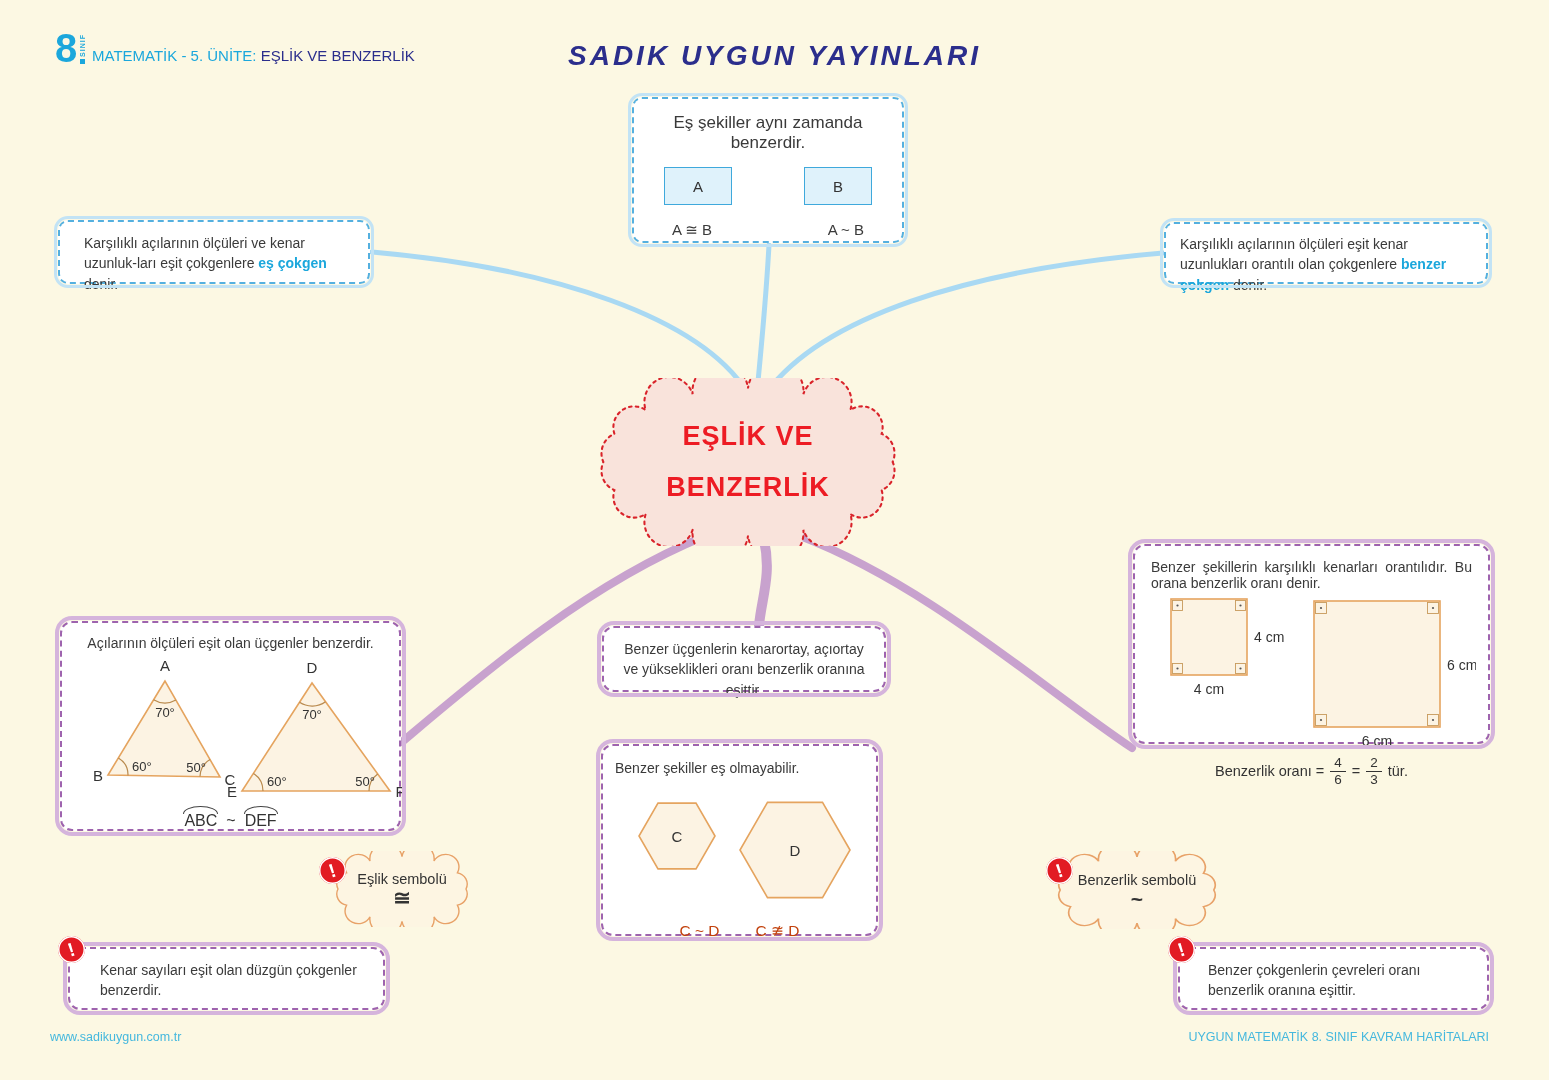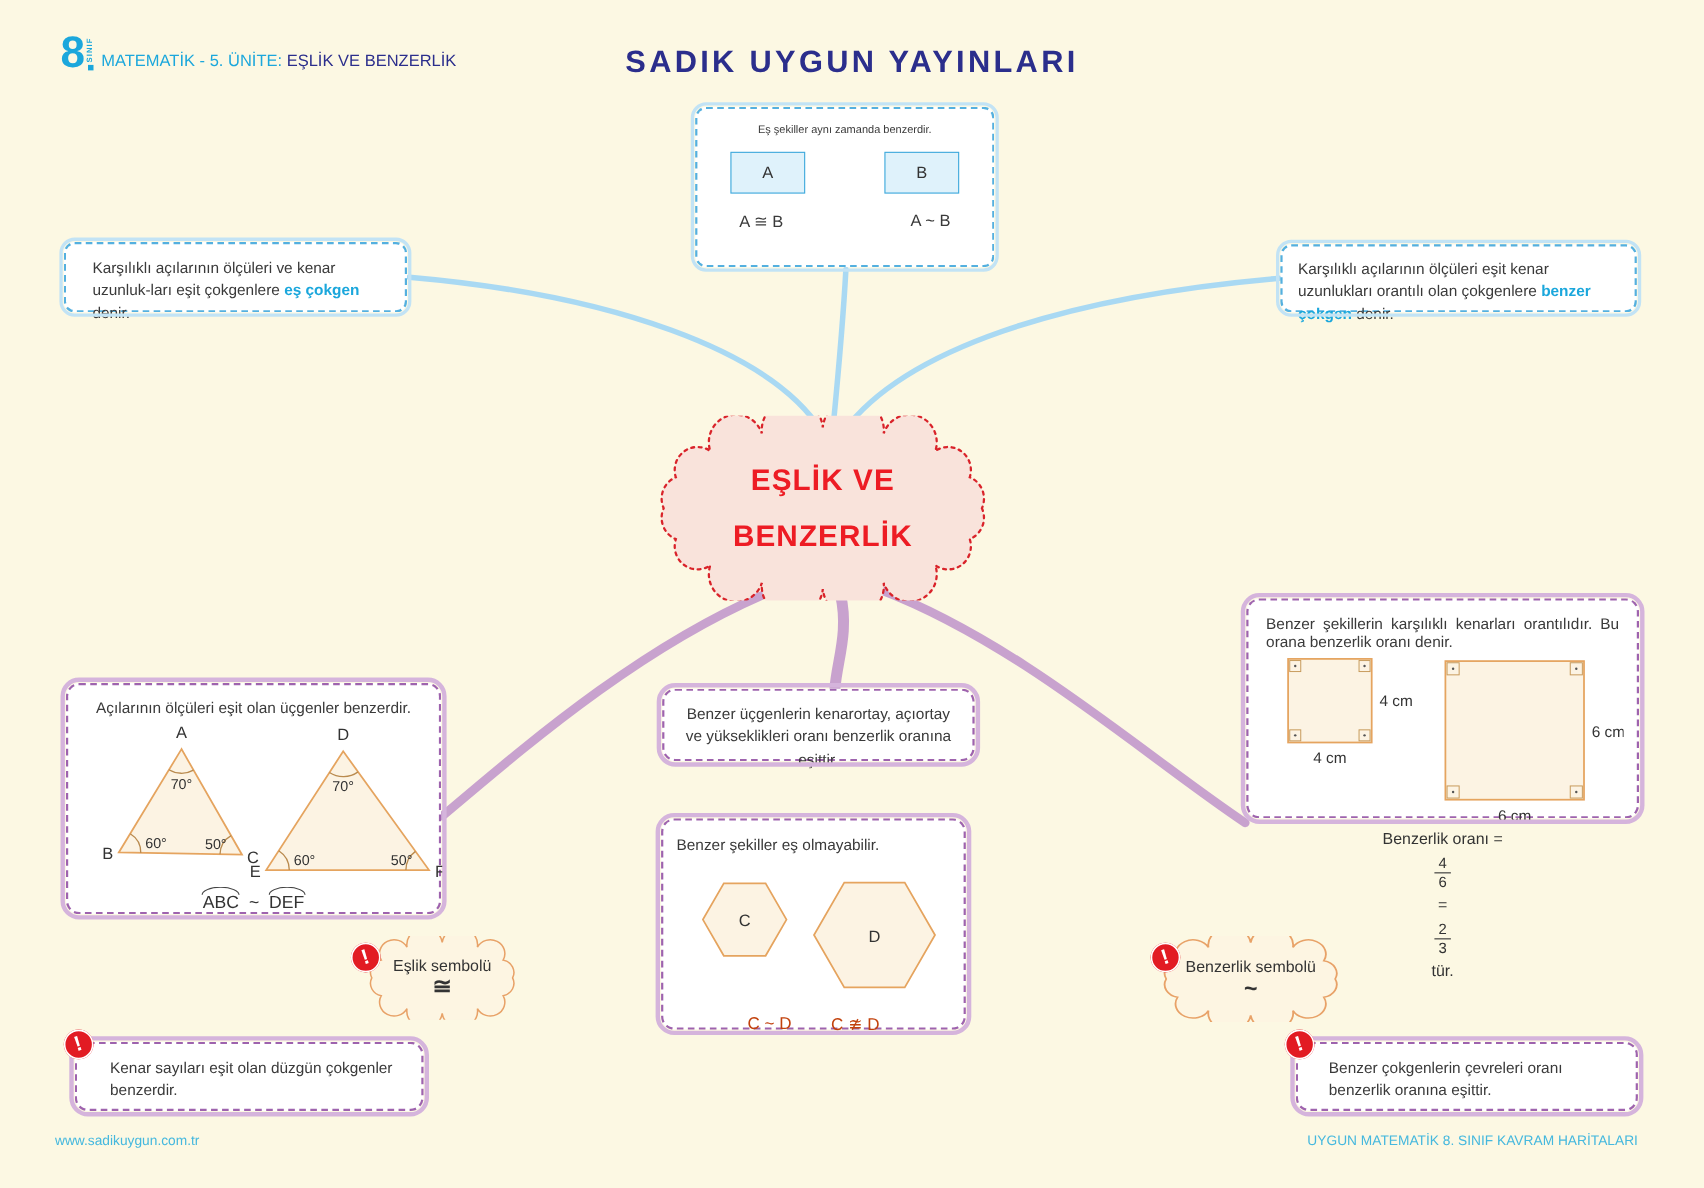--- a/index.html
+++ b/index.html
@@ -14,32 +14,32 @@
 
   
   .logo { position:absolute; left:55px; top:30px; display:flex; align-items:flex-start; z-index:2; }
   .logo-num { color:#1BA7DC; font-weight:bold; font-size:40px; line-height:0.9; }
   .logo-side { display:flex; flex-direction:column; align-items:center; margin-left:2px; margin-top:4px; }
   .logo-sinif { color:#1BA7DC; font-size:7px; font-weight:bold; writing-mode:vertical-rl; transform:rotate(180deg); letter-spacing:1px; }
   .logo-square { width:5px; height:5px; background:#1BA7DC; margin-top:2px; }
   .course-line { position:absolute; left:92px; top:47px; font-size:15px; font-weight:normal; z-index:2; }
   .course-prefix { color:#1BA7DC; }
   .course-title { color:#2B2E8C; }
-  .publisher { position:absolute; left:0; right:0; top:40px; text-align:center; color:#2B2E8C; font-size:28px; font-weight:bold; letter-spacing:3px; z-index:2; }
+  .publisher { position:absolute; left:0; right:0; top:40px; text-align:center; color:#2B2E8C; font-size:28px; font-weight:bold; letter-spacing:3px; z-index:2;font-style:italic; }
 
   
   .box { position:absolute; background:#fff; border-radius:10px; z-index:1; color:#3a3a3a; }
   .blue-box { border:2px dashed #54B0DF; outline:3px solid #C2E3F5; outline-offset:1px; }
   .purple-box { border:2px dashed #9E63AE; outline:4px solid #D5B4DC; outline-offset:1px; border-radius:12px; }
   .hl { color:#1BA7DC; font-weight:bold; }
   .box-text { font-size:14px; line-height:1.45; }
 
   
   .top-box { left:632px; top:97px; width:272px; height:146px; padding:14px 12px 8px; text-align:center; }
-  .top-box .caption { font-size:10px; }
+  .top-box .caption { font-size:17px; }
   .ab-row { display:flex; justify-content:space-between; padding:0 18px; margin-top:14px; }
   .ab-rect { width:68px; height:38px; background:#DFF2FB; border:1.5px solid #3FA9DC; display:flex; align-items:center; justify-content:center; font-size:15px; color:#333; }
   .ab-labels { display:flex; justify-content:space-between; padding:0 26px; margin-top:16px; font-size:15px; }
 
   
   .left-box { left:58px; top:220px; width:312px; height:64px; padding:11px 14px 8px 24px; }
   .right-box { left:1164px; top:222px; width:324px; height:62px; padding:10px 12px 8px 14px; }
 
   
   .cloud-wrap { position:absolute; left:593px; top:378px; width:310px; height:168px; z-index:1; }
@@ -60,21 +60,21 @@
   
   .hex-box { left:601px; top:744px; width:277px; height:192px; padding:14px 12px 8px; }
   .hex-box .caption { font-size:14px; }
   .hex-svg { display:block; margin:4px auto 0; }
   .hex-labels { display:flex; justify-content:center; gap:36px; font-size:15.5px; margin-top:2px; color:#c2410c; }
 
   
   .ratio-box { left:1133px; top:544px; width:357px; height:200px; padding:13px 16px 8px; }
   .ratio-box .caption { font-size:14px; text-align:justify; }
   .sq-svg { display:block; margin:2px auto 0; }
-  .ratio-line { display:flex; justify-content:center; align-items:center; gap:6px; font-size:14.5px; margin-top:0; color:#333;flex-direction:column; }
+  .ratio-line { display:flex; justify-content:center; align-items:center; gap:6px; font-size:14.5px; margin-top:0; color:#333; }
   .frac { display:inline-flex; flex-direction:column; align-items:center; font-size:13.5px; line-height:1.15; }
   .frac .num { border-bottom:1.4px solid #333; padding:0 4px; }
 
   
   .symbol-note { position:absolute; z-index:1; }
   .symbol-note svg { position:absolute; inset:0; }
   .symbol-inner { position:absolute; inset:0; display:flex; flex-direction:column; align-items:center; justify-content:center; gap:0px; }
   .symbol-label { font-size:14.5px; color:#333; }
   .symbol-glyph { font-size:21px; font-weight:bold; color:#333; line-height:1; }
   .eslik-note { left:332px; top:851px; width:140px; height:76px; }

